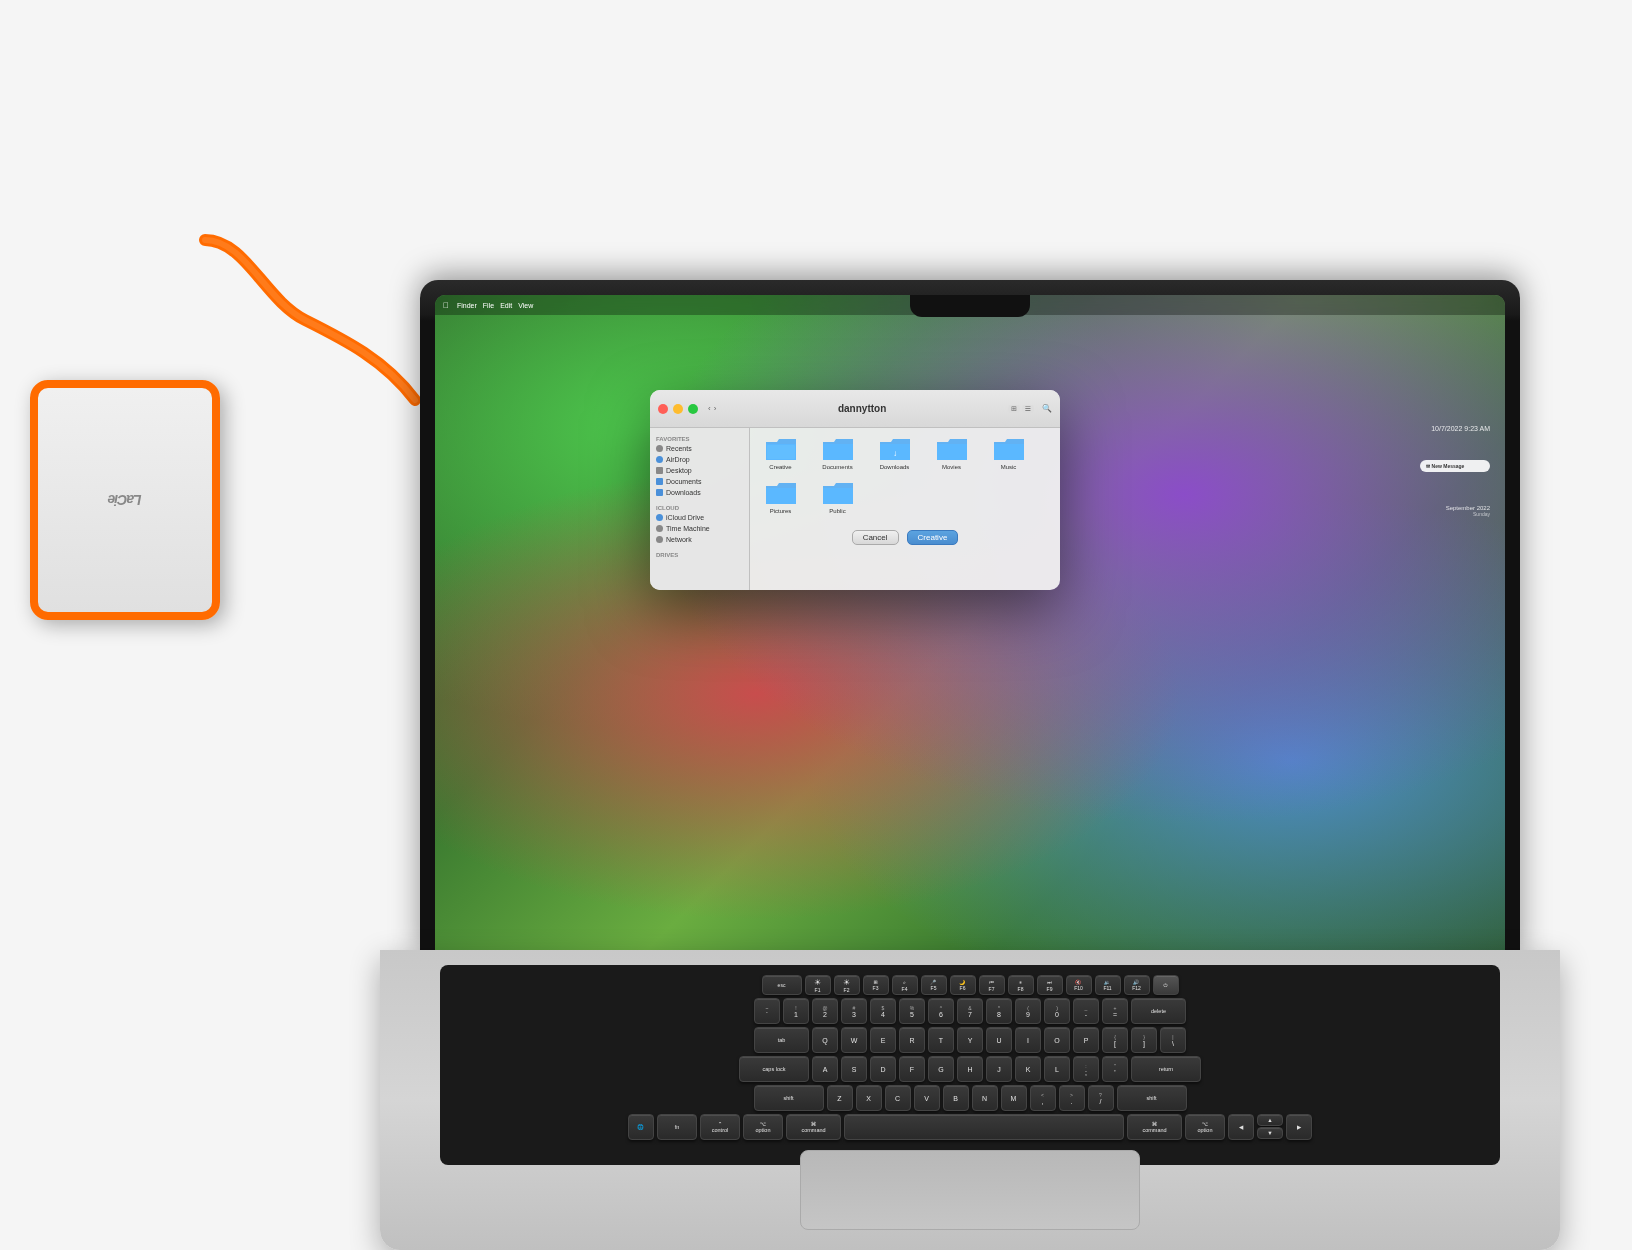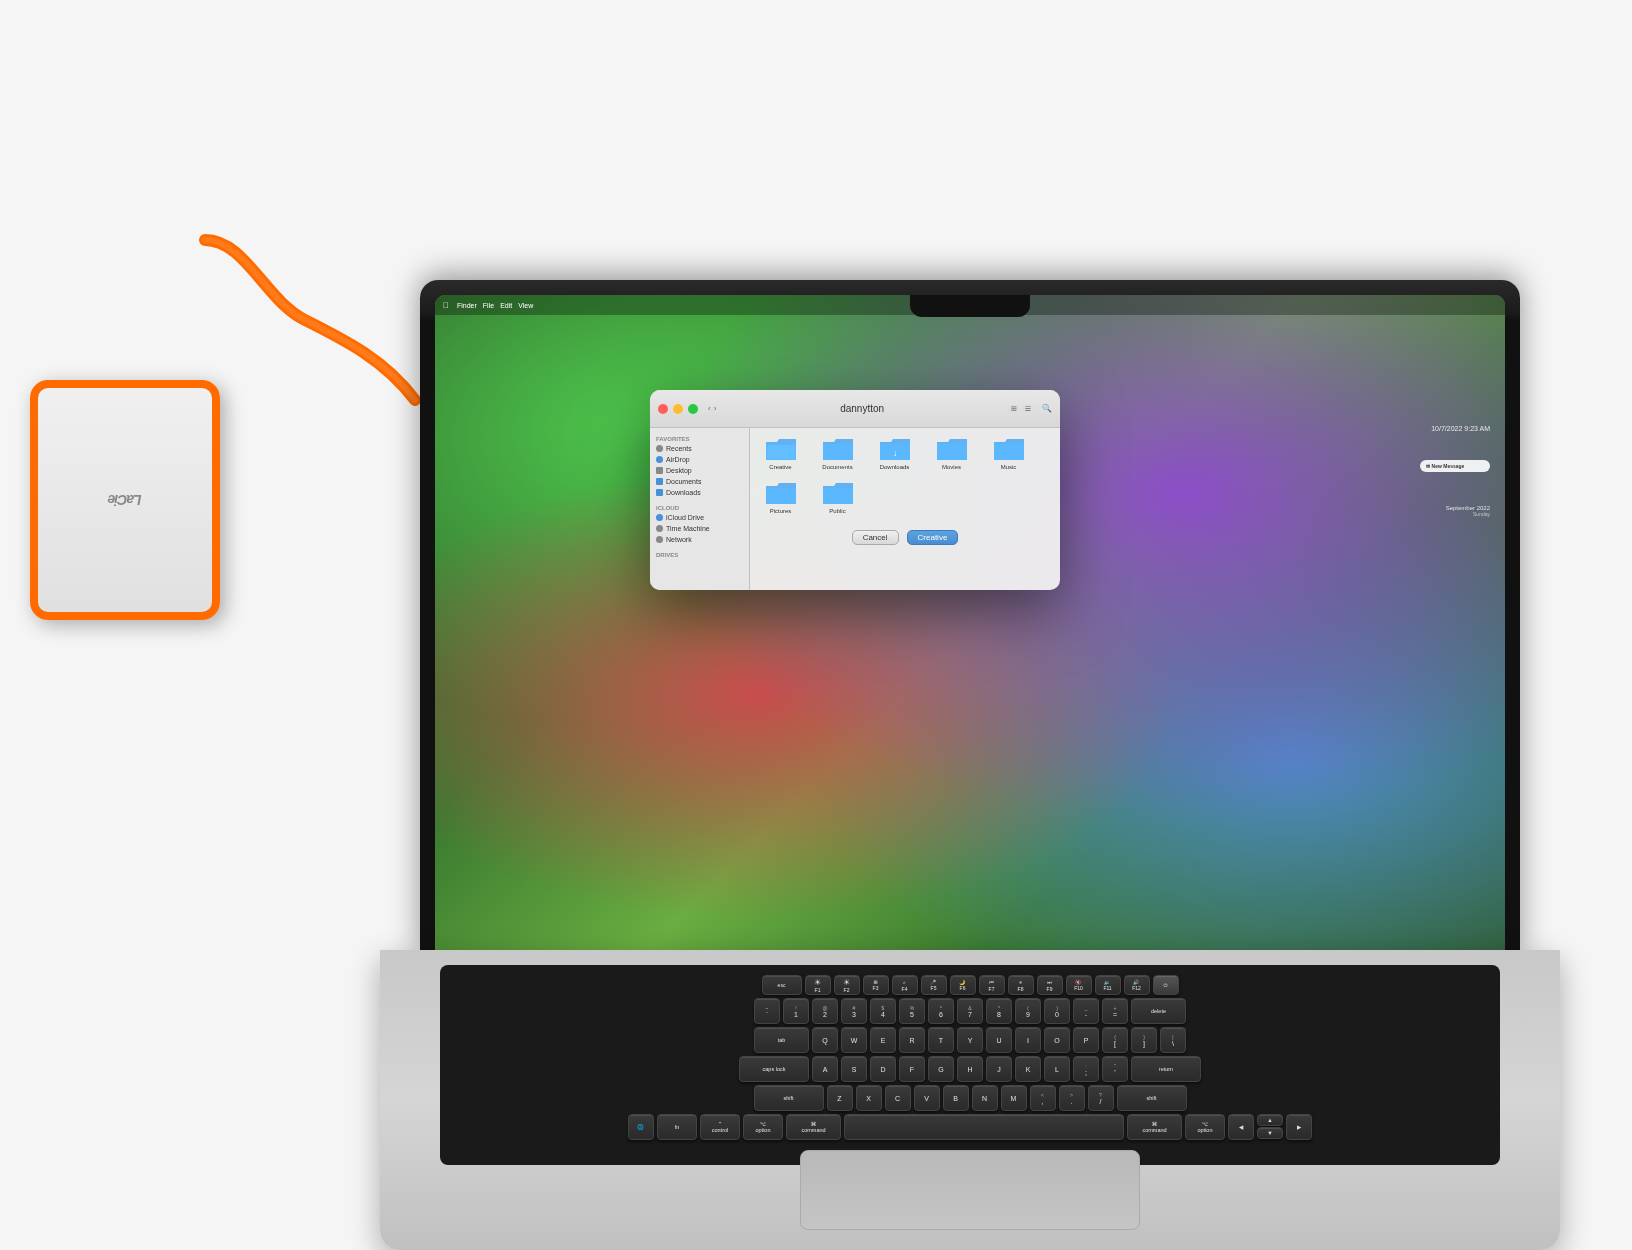--- a/index.html
+++ b/index.html
@@ -106,21 +106,21 @@
       border-radius: 50%;
     }
     .tl-red { background: #ff5f57; }
     .tl-yellow { background: #febc2e; }
     .tl-green { background: #28c840; }
 
     .finder-title {
       flex: 1;
       text-align: center;
       font-size: 10px;
-      font-weight: 400;
+      font-weight: 700;
       color: #333;
     }
 
     .finder-body {
       display: flex;
       height: calc(100% - 38px);
     }
 
     .finder-sidebar {
       width: 100px;

